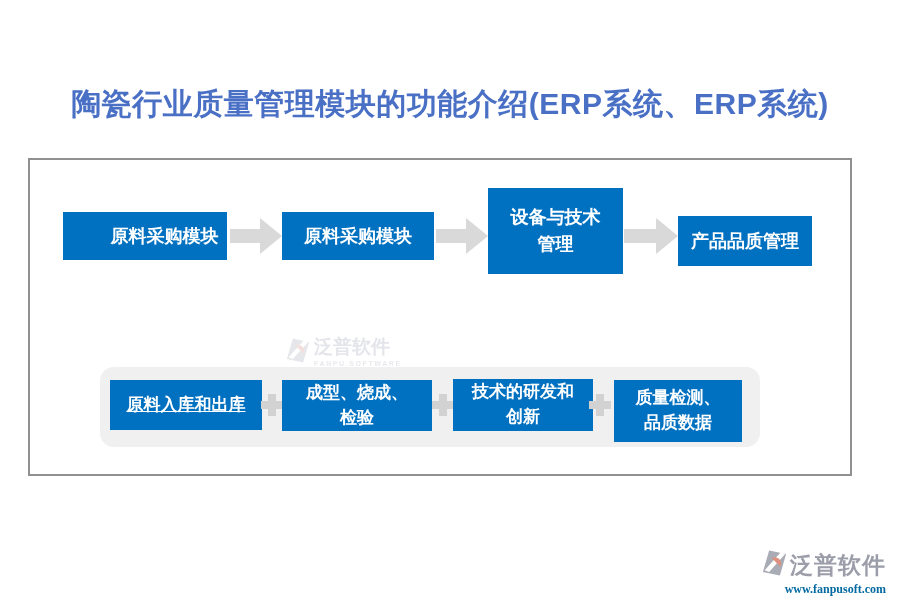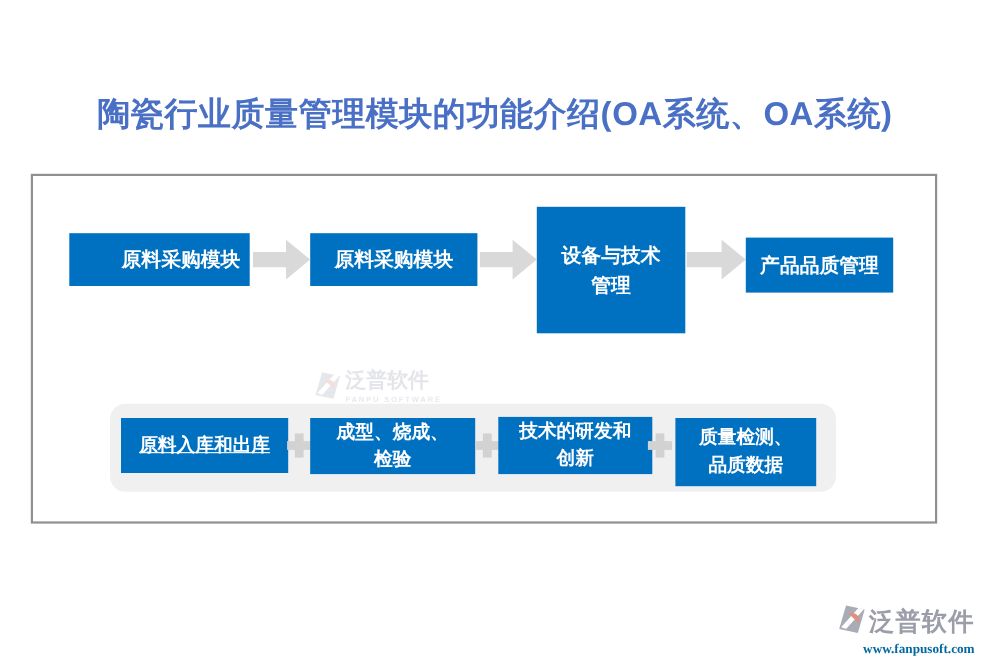--- a/index.html
+++ b/index.html
@@ -58,41 +58,41 @@
     letter-spacing: 1px;
   }
   .footer-url {
     font-family: "Liberation Serif", "DejaVu Serif", serif;
     font-size: 12px; font-weight: bold; color: #0369a1; margin-top: 1px;
   }
 </style>
 </head>
 <body>
 
-<div class="page-title">陶瓷行业质量管理模块的功能介绍(OA系统、OA系统)</div>
+<div class="page-title">陶瓷行业质量管理模块的功能介绍(ERP系统、ERP系统)</div>
 
 <div class="diagram-frame"></div>
 
 <div class="node" style="left:63px; top:212px; width:164px; height:48px;padding-left:39px;">原料采购模块</div>
 
 <div class="arrow" style="left:230px; top:218px;">
   <svg width="52" height="36" viewBox="0 0 52 36">
     <polygon points="0,11 30,11 30,0 52,18 30,36 30,25 0,25" fill="#D9D9D9"></polygon>
   </svg>
 </div>
 
 <div class="node" style="left:282px; top:212px; width:152px; height:48px;">原料采购模块</div>
 
 <div class="arrow" style="left:436px; top:218px;">
   <svg width="52" height="36" viewBox="0 0 52 36">
     <polygon points="0,11 30,11 30,0 52,18 30,36 30,25 0,25" fill="#D9D9D9"></polygon>
   </svg>
 </div>
 
-<div class="node" style="left:488px; top:188px; width:135px; height:115px;">设备与技术
+<div class="node" style="left:488px; top:188px; width:135px; height:86px;">设备与技术
 管理</div>
 
 <div class="arrow" style="left:624px; top:218px;">
   <svg width="54" height="36" viewBox="0 0 54 36">
     <polygon points="0,11 32,11 32,0 54,18 32,36 32,25 0,25" fill="#D9D9D9"></polygon>
   </svg>
 </div>
 
 <div class="node" style="left:678px; top:216px; width:134px; height:50px;">产品品质管理</div>
 

